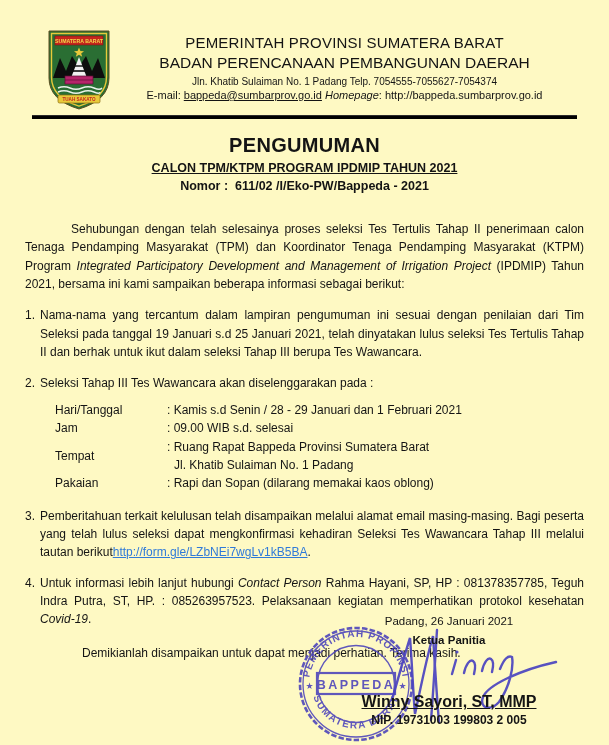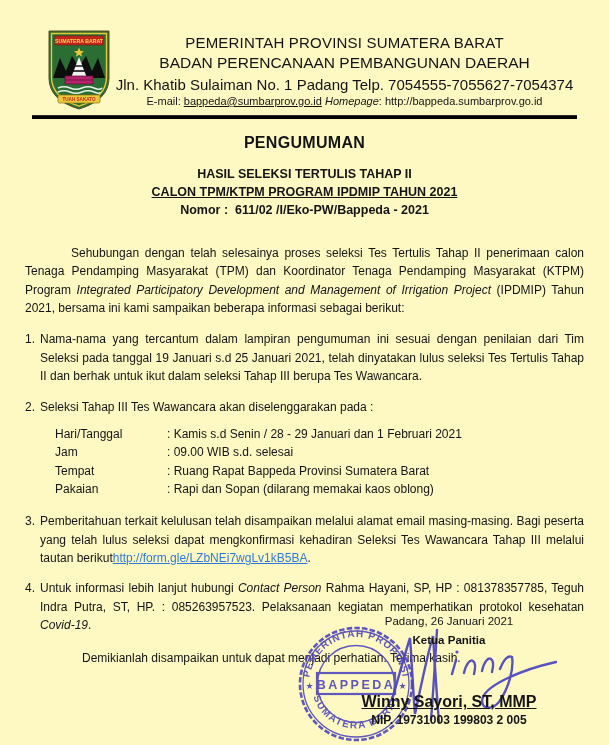--- a/index.html
+++ b/index.html
@@ -11,28 +11,28 @@
     font-family:"Liberation Sans", sans-serif;
     color:#141414;
     overflow:hidden;
   }
   
   .letterhead { display:flex; align-items:flex-start; padding:30px 32px 0 32px; }
   .logo-wrap { width:66px; height:80px; margin-left:14px; flex:0 0 auto; }
   .lh-text { flex:1; text-align:center; padding-top:4px; }
   .lh-gov { font-size:15px; letter-spacing:.2px; }
   .lh-agency { font-size:15.5px; font-weight:normal; margin-top:3px; }
-  .lh-address { font-size:15px; margin-top:4px; }
+  .lh-address { font-size:10px; margin-top:4px; }
   .lh-contact { font-size:11px; margin-top:2px; }
   .lh-email { text-decoration:underline; }
   .lh-homepage-label { font-style:italic; }
   .rule { margin:5px 32px 0 32px; height:2.5px; border-top:1.5px solid #2b2b2b; border-bottom:3px solid #000; }
   
   .title-block { text-align:center; margin-top:15px; }
-  .doc-heading { font-size:16px; font-weight:bold; letter-spacing:.3px; }
+  .doc-heading { font-size:20px; font-weight:bold; letter-spacing:.3px; }
   .doc-sub1 { font-size:12.5px; font-weight:bold; margin-top:15px; }
   .doc-sub2 { font-size:12.5px; font-weight:bold; text-decoration:underline; margin-top:4px; }
   .doc-number { font-size:12.5px; font-weight:bold; margin-top:4px; white-space:pre-wrap; }
   
   .body { padding:0 25px; font-size:12px; line-height:1.53; }
   .opening { margin-top:27px; text-align:justify; text-indent:46px; }
   .items { margin-top:13px; }
   .item { display:flex; margin-bottom:12px; }
   .item-num { width:15px; flex:0 0 auto; }
   .item-text { flex:1; text-align:justify; }
@@ -83,21 +83,20 @@
       <div class="lh-gov">PEMERINTAH PROVINSI SUMATERA BARAT</div>
       <div class="lh-agency">BADAN PERENCANAAN PEMBANGUNAN DAERAH</div>
       <div class="lh-address">Jln. Khatib Sulaiman No. 1 Padang Telp. 7054555-7055627-7054374</div>
       <div class="lh-contact"><span>E-mail: </span><span class="lh-email">bappeda@sumbarprov.go.id</span><span class="lh-homepage-label"> Homepage</span><span>: http://bappeda.sumbarprov.go.id</span></div>
     </div>
   </div>
   <div class="rule"></div>
 
   <div class="title-block">
     <div class="doc-heading">PENGUMUMAN</div>
-    <div class="doc-sub1">HASIL SELEKSI TERTULIS TAHAP II</div>
     <div class="doc-sub2">CALON TPM/KTPM PROGRAM IPDMIP TAHUN 2021</div>
     <div class="doc-number">Nomor :  611/02 /I/Eko-PW/Bappeda - 2021</div>
   </div>
 
   <div class="body">
     <p class="opening"><span>Sehubungan dengan telah selesainya proses seleksi Tes Tertulis Tahap II penerimaan calon Tenaga Pendamping Masyarakat (TPM) dan Koordinator Tenaga Pendamping Masyarakat (KTPM) Program </span><span class="it">Integrated Participatory Development and Management of Irrigation Project</span><span> (IPDMIP) Tahun 2021, bersama ini kami sampaikan beberapa informasi sebagai berikut:</span></p>
 
     <div class="items">
 
       <div class="item">
@@ -116,20 +115,21 @@
           <div class="sched-val">: Kamis s.d Senin / 28 - 29 Januari dan 1 Februari 2021</div>
         </div>
         <div class="sched-row">
           <div class="sched-label">Jam</div>
           <div class="sched-val">: 09.00 WIB s.d. selesai</div>
         </div>
         <div class="sched-row">
           <div class="sched-label">Tempat</div>
           <div class="sched-val">
             <div>: Ruang Rapat Bappeda Provinsi Sumatera Barat</div>
+            <div class="line2">Jl. Khatib Sulaiman No. 1 Padang</div>
           </div>
         </div>
         <div class="sched-row">
           <div class="sched-label">Pakaian</div>
           <div class="sched-val">: Rapi dan Sopan (dilarang memakai kaos oblong)</div>
         </div>
       </div>
 
       <div class="item">
         <div class="item-num">3.</div>

